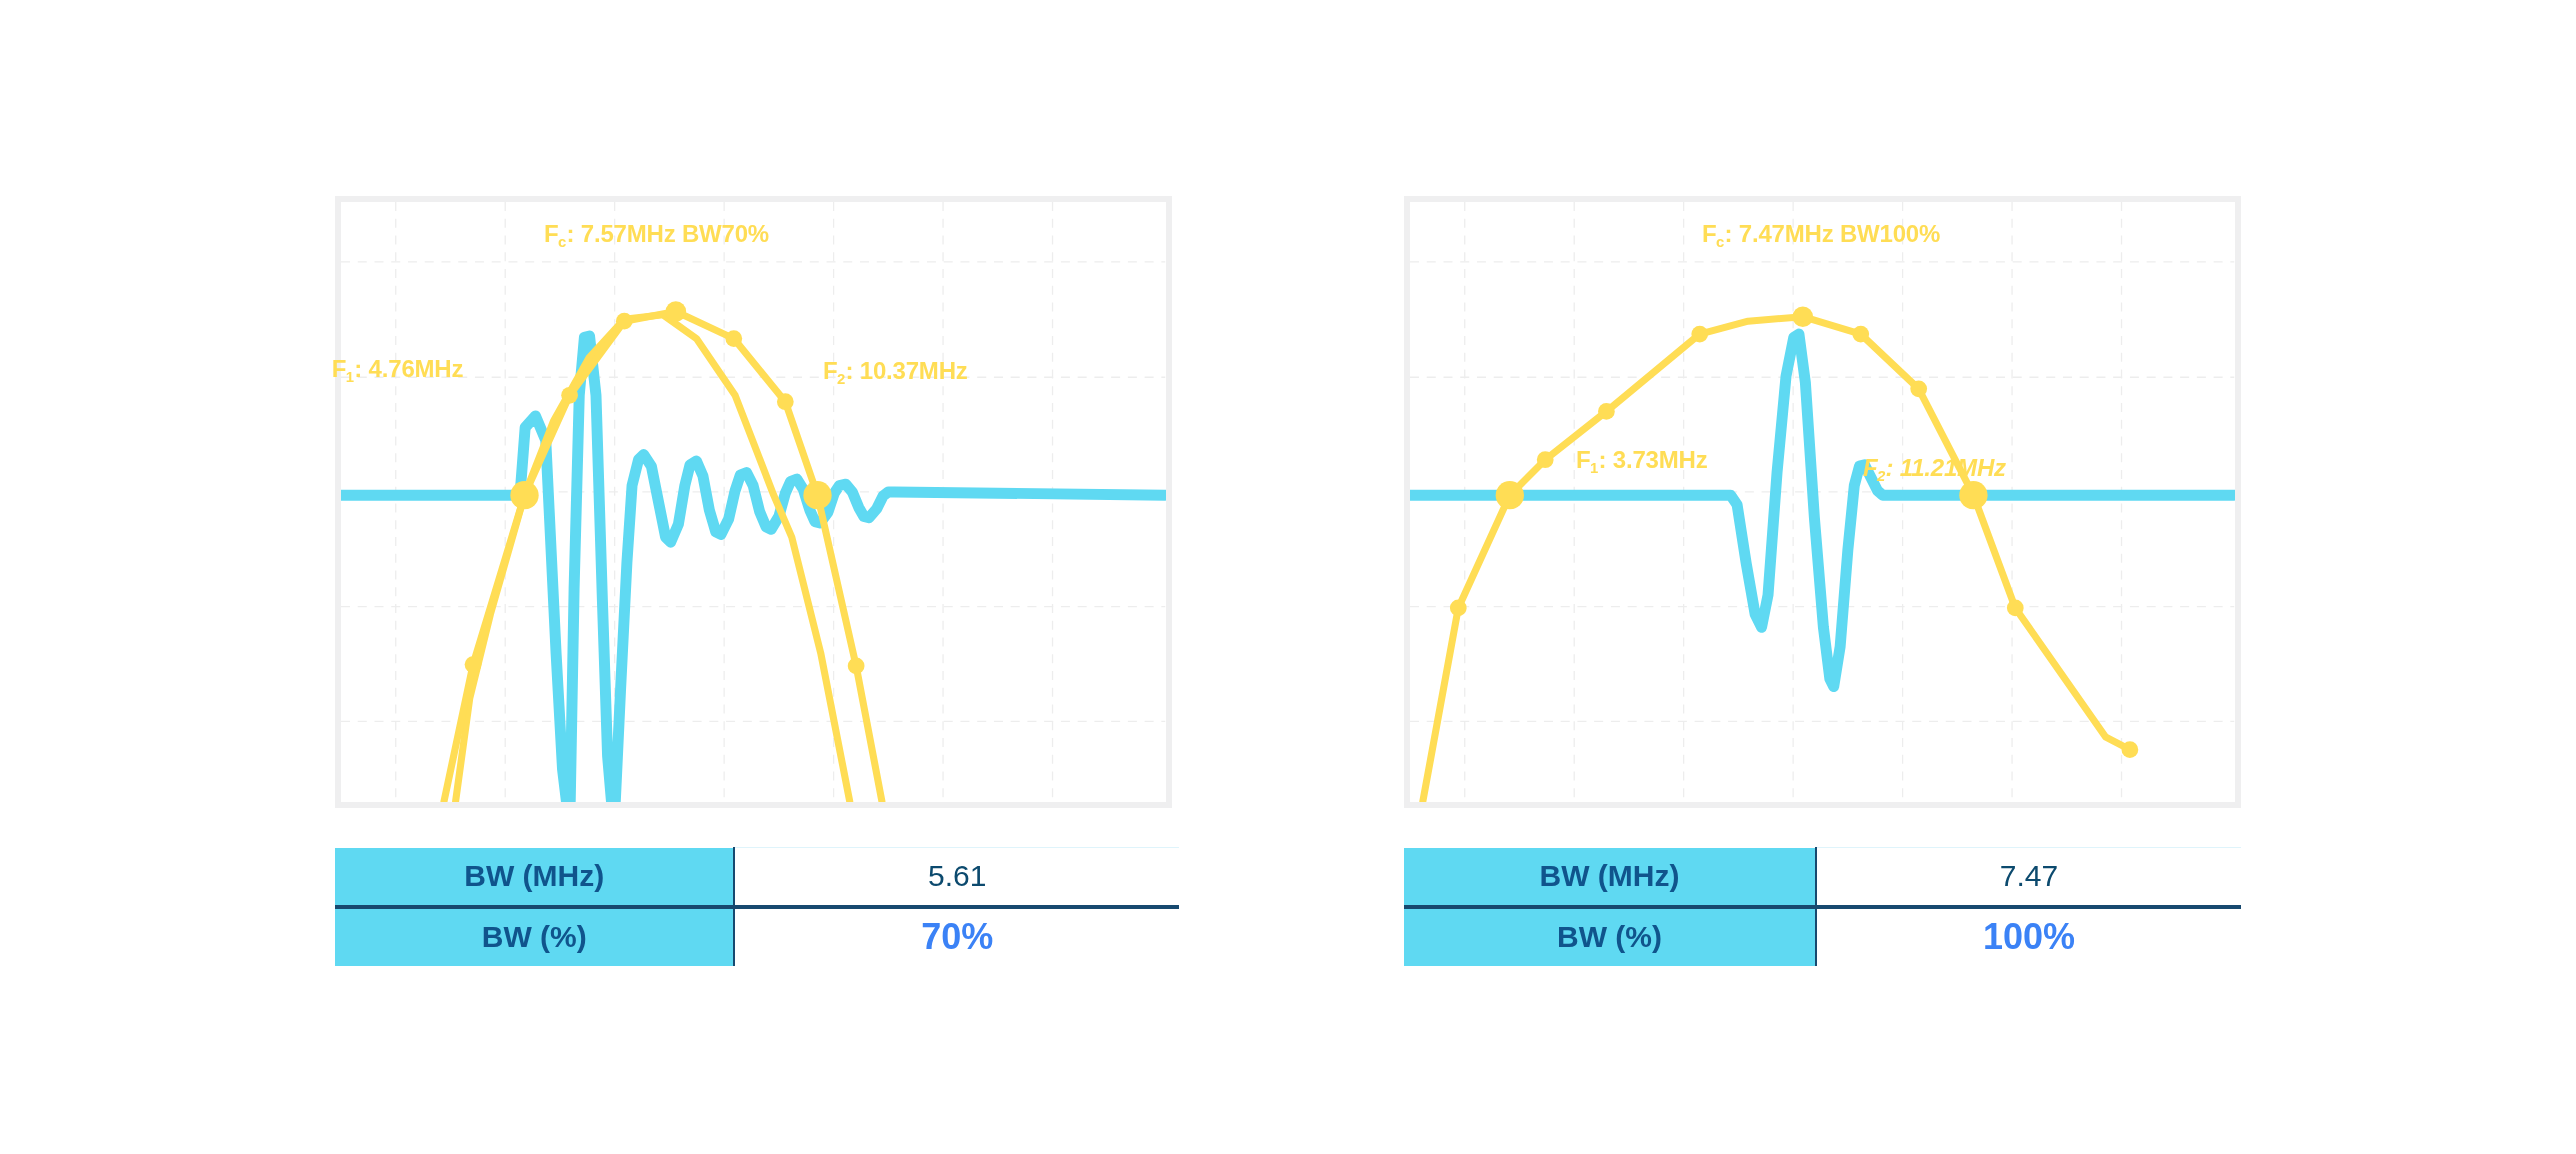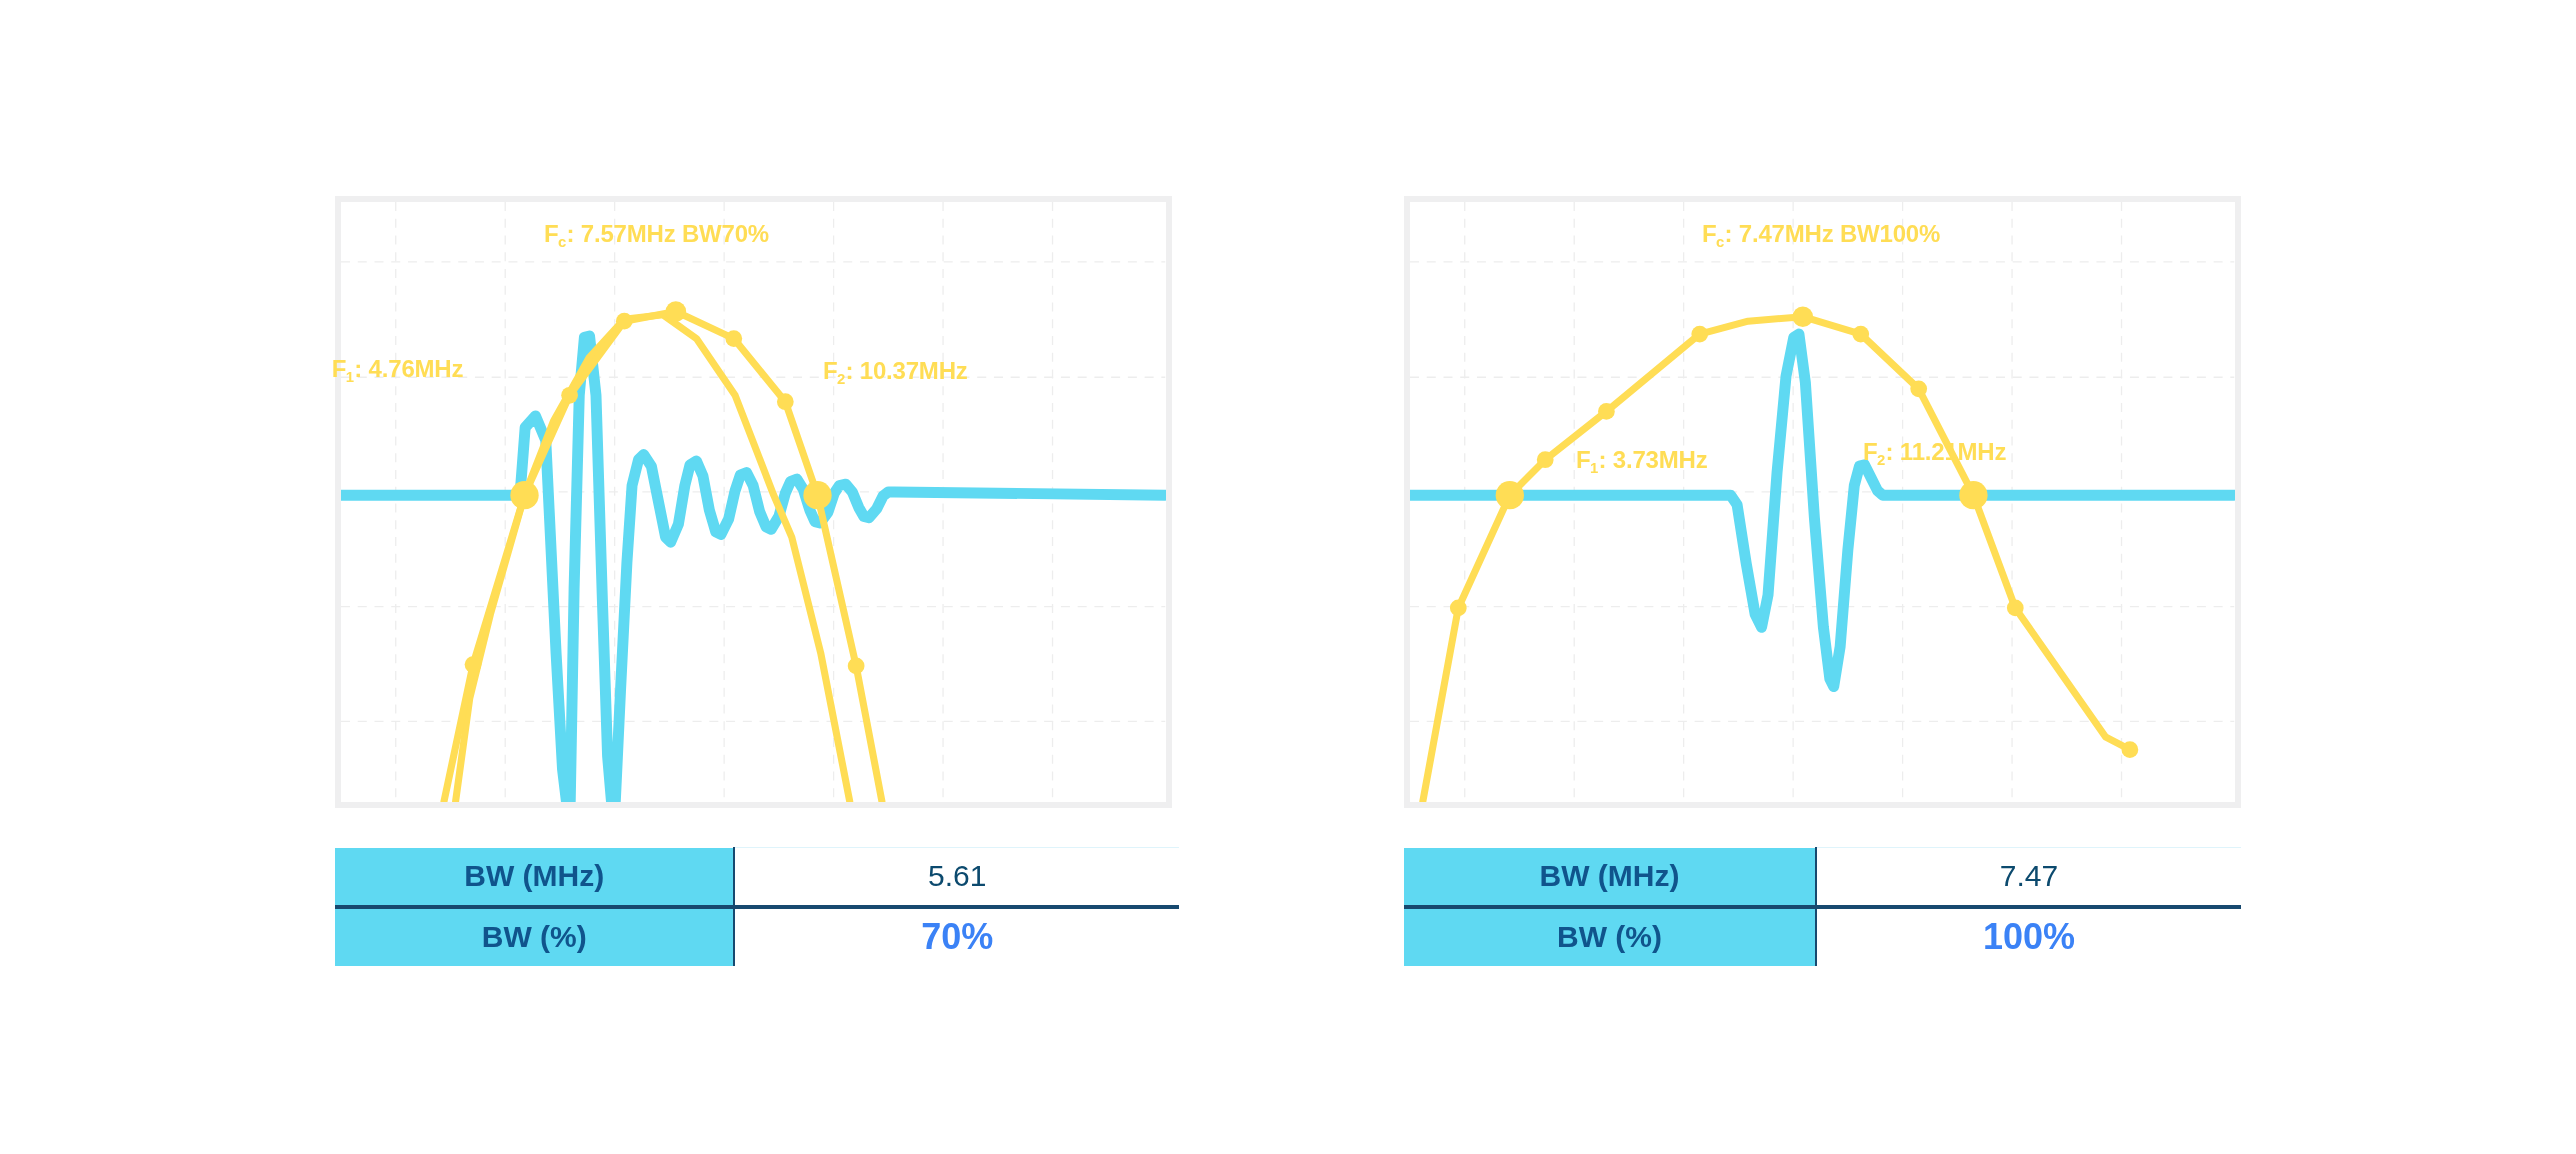--- a/index.html
+++ b/index.html
@@ -163,21 +163,21 @@
         </g>
       </svg>
     </div>
 
     <div class="annot" style="left:298px;top:26px;">
       <span>F</span><sub>c</sub><span>: 7.47MHz BW100%</span>
     </div>
     <div class="annot" style="left:124px;top:252px;margin-left:48px;">
       <span>F</span><sub>1</sub><span>: 3.73MHz</span>
     </div>
-    <div class="annot" style="left:459px;top:244px;">
+    <div class="annot" style="left:459px;top:260px;font-style:italic;">
       <span>F</span><sub>2</sub><span>: 11.21MHz</span>
     </div>
   </div>
 
   <table class="res-table" style="left:1404px;top:847px;width:837px;">
     <colgroup>
         <col style="width:412px">
         <col style="width:425px">
       </colgroup>
     <tbody>

